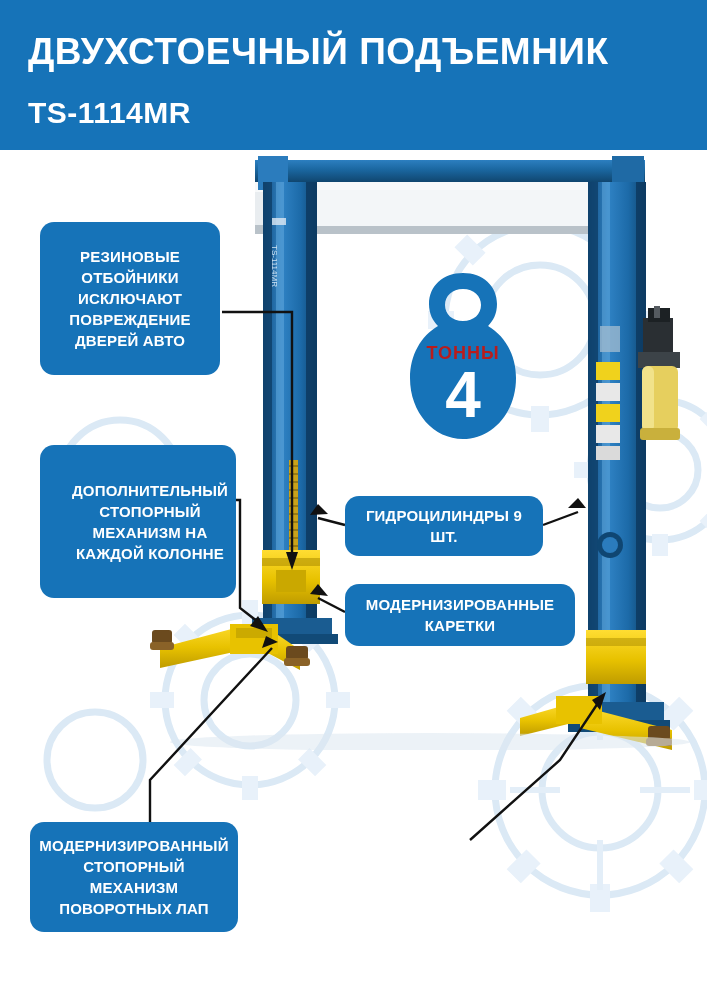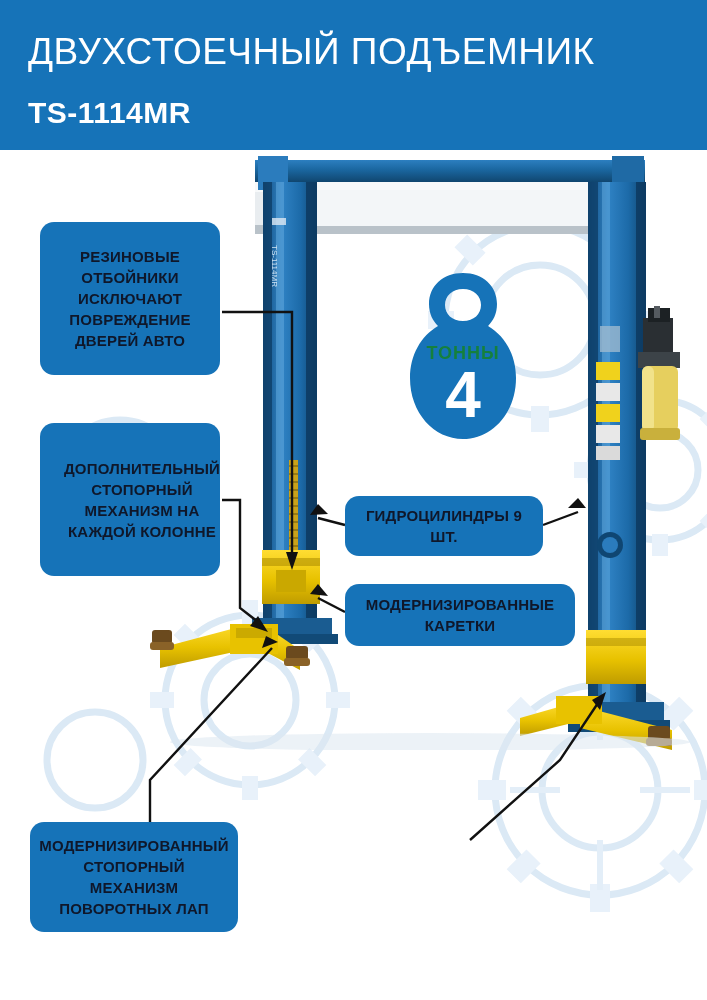--- a/index.html
+++ b/index.html
@@ -31,21 +31,21 @@
     width:707px;height:150px;
     background:#1673b8;
     z-index:5;
   }
   #header-title{
     position:absolute;
     left:28px;top:30px;
     width:660px;
     color:#ffffff;
     font-size:37px;
-    font-weight:normal;
+    font-weight:bold;
     letter-spacing:0.5px;
     line-height:44px;
     white-space:nowrap;
   }
   #header-model{
     position:absolute;
     left:28px;top:96px;
     color:#ffffff;
     font-size:30px;
     font-weight:bold;
@@ -65,56 +65,56 @@
     position:absolute;
     left:388px;top:265px;
     width:150px;height:190px;
     z-index:6;
   }
   #badge-label{
     position:absolute;
     left:0;top:78px;
     width:150px;
     text-align:center;
-    color:#15803d;
+    color:#b91c1c;
     font-size:18px;
     font-weight:bold;
     letter-spacing:1px;
   }
   #badge-value{
     position:absolute;
     left:0;top:98px;
     width:150px;
     text-align:center;
     color:#ffffff;
     font-size:64px;
     font-weight:bold;
     line-height:64px;
   }
 
   
   .callout{
     position:absolute;
     background:#1673b8;
     border-radius:14px;
-    color:#0f172a;
+    color:#ffffff;
     font-size:15px;
     font-weight:bold;
     line-height:21px;
     text-align:center;
     display:flex;
     align-items:center;
     justify-content:center;
     padding:10px 12px;
     box-sizing:border-box;
     z-index:7;
     letter-spacing:0.2px;
   }
   #callout-0{ left:40px;  top:222px; width:180px; height:153px; }
-  #callout-1{ left:40px;  top:423px; width:180px; height:153px;padding-left:36px; }
+  #callout-1{ left:40px;  top:445px; width:196px; height:153px;padding-left:36px; }
   #callout-2{ left:345px; top:496px; width:198px; height:60px;  }
   #callout-3{ left:345px; top:584px; width:230px; height:62px;  }
   #callout-4{ left:30px;  top:822px; width:208px; height:110px; }
   #callout-5{ left:285px; top:808px; width:190px; height:130px; }
 
   
   #leaders{
     position:absolute;
     left:0;top:0;width:707px;height:1000px;
     z-index:6;

